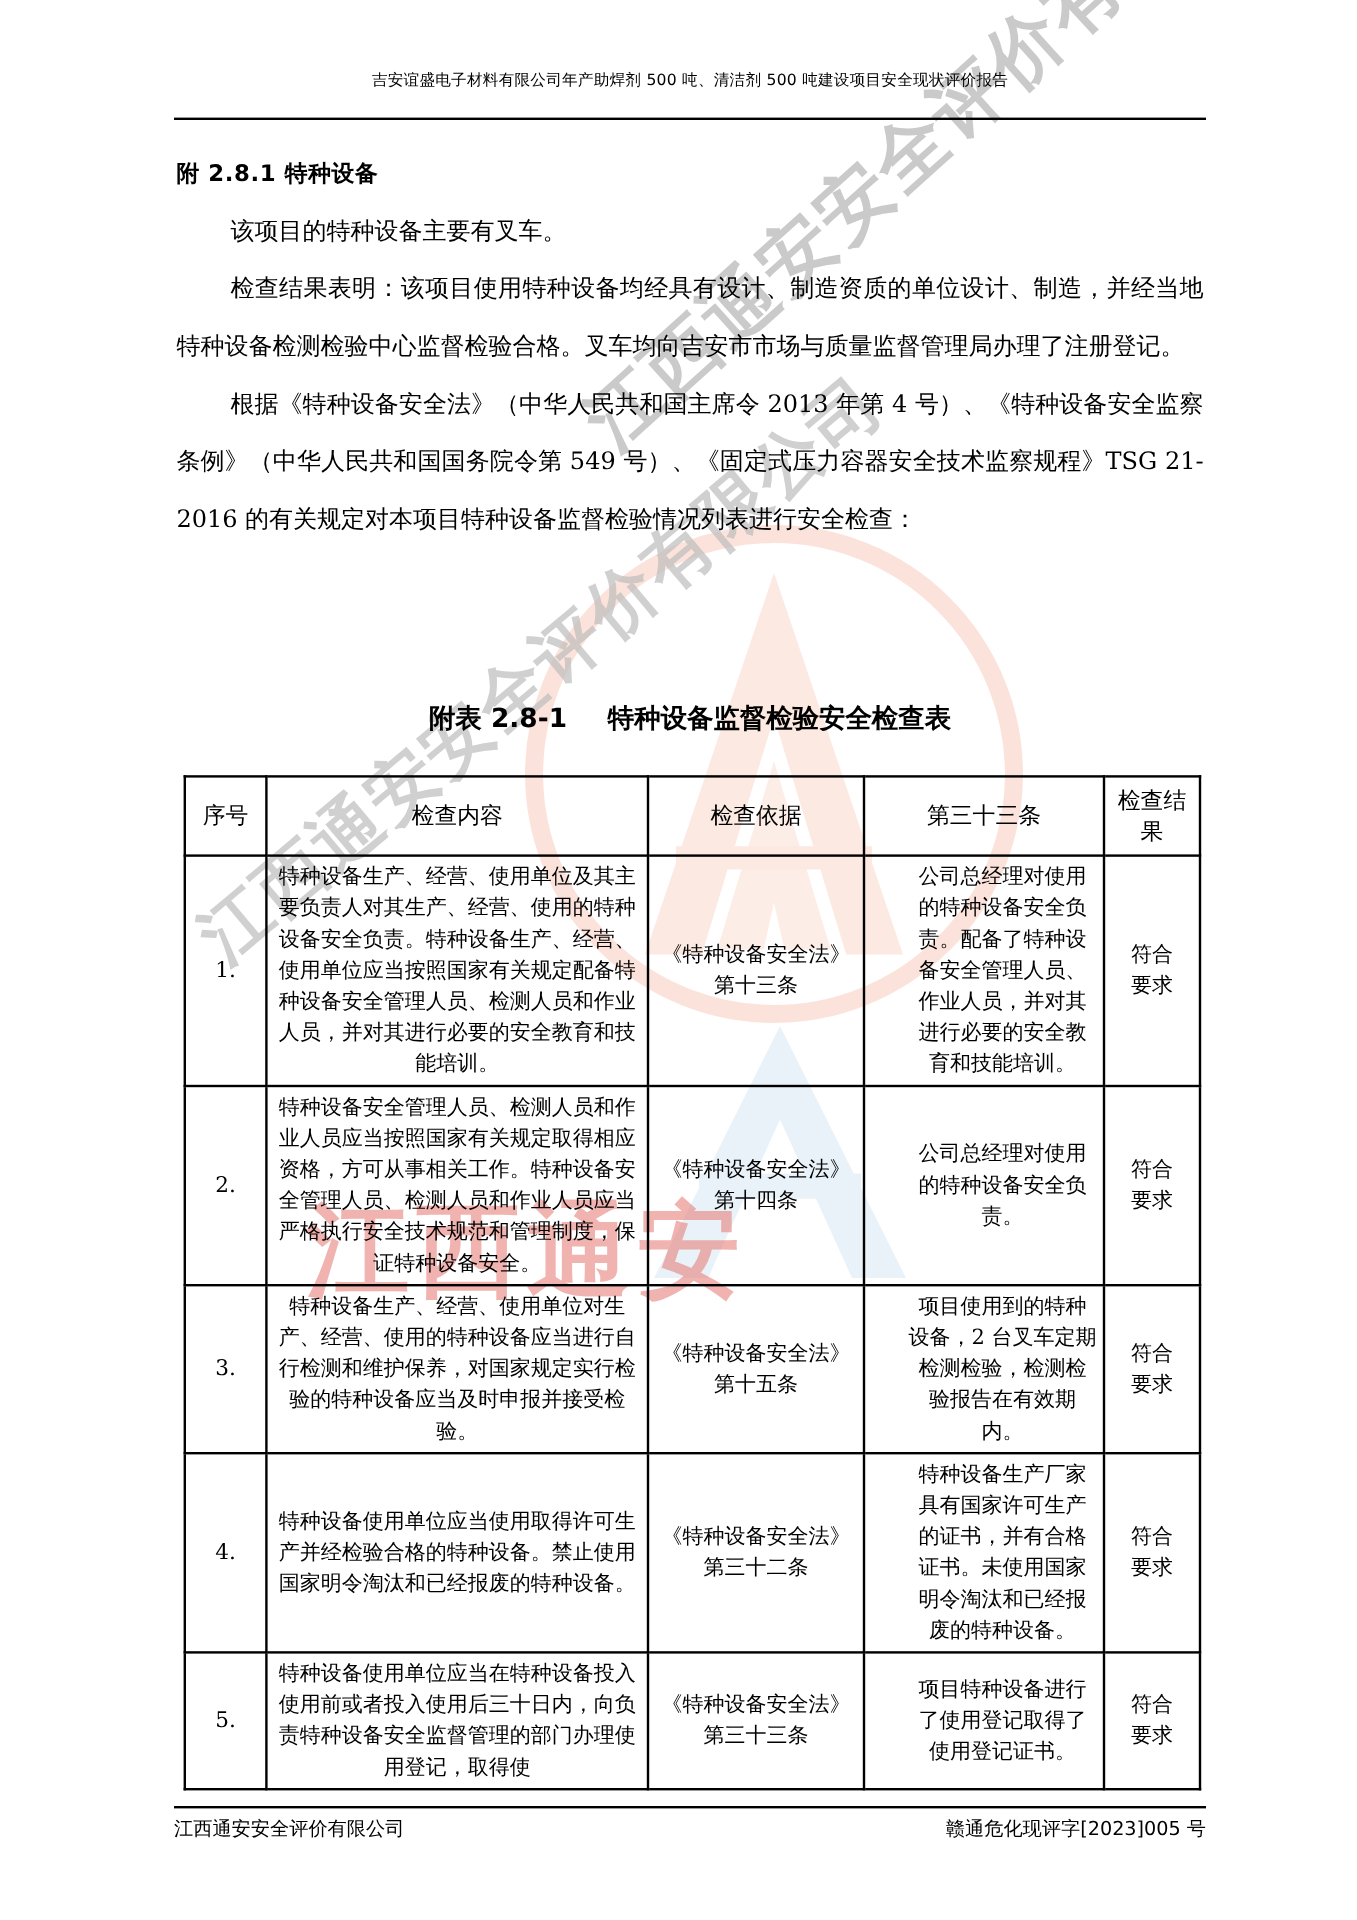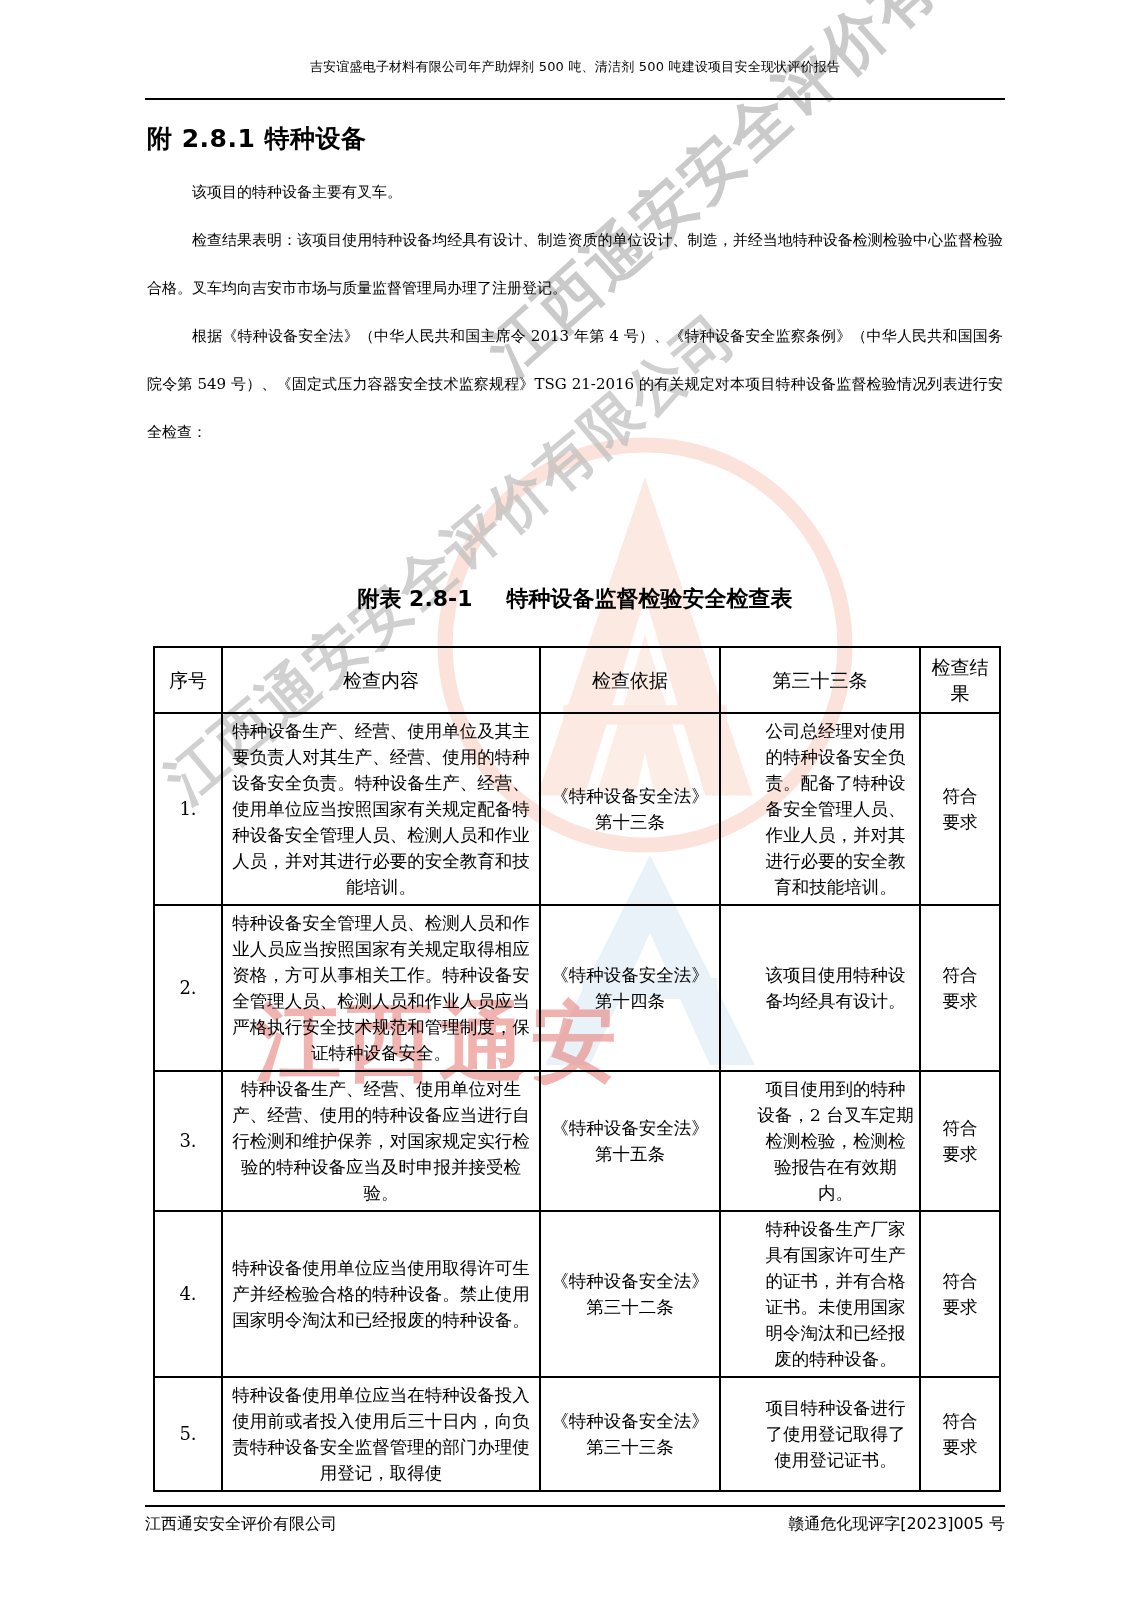--- a/index.html
+++ b/index.html
@@ -113,36 +113,36 @@
     top: 98px;
     width: 860px;
     height: 0;
     border-top: 2.5px solid #000;
   }
 
   
   .section-heading {
     position: absolute;
     left: 147px;
-    top: 122px;
-    font-size: 25px;
+    top: 132px;
+    font-size: 19px;
     font-weight: bold;
     font-family: "DejaVu Sans", "Liberation Sans", sans-serif;
     letter-spacing: 0.5px;
   }
 
   
   .body-block {
     position: absolute;
     left: 147px;
     top: 168px;
     width: 860px;
   }
   .para {
-    font-size: 15px;
+    font-size: 20px;
     line-height: 48px;
     text-align: justify;
     text-indent: 45px;
     margin: 0 4px 0 0;
     font-family: "DejaVu Serif", "Liberation Serif", serif;
     text-justify: inter-ideograph;
   }
   .para.single {
     text-align: left;
   }
@@ -302,21 +302,21 @@
         </tr>
         <tr>
           <td class="c-no">2.</td>
           <td class="c-cont">特种设备安全管理人员、检测人员和作业人员应当按照国家有关规定取得相应资格，方可从事相关工作。特种设备安全管理人员、检测人员和作业人员应当严格执行安全技术规范和管理制度，保证特种设备安全。</td>
           <td class="c-basis">
             <span class="cell-lines">
               <span>《特种设备安全法》</span>
               <span>第十四条</span>
             </span>
           </td>
-          <td class="c-situ">该项目使用特种设备均经具有设计。</td>
+          <td class="c-situ">公司总经理对使用的特种设备安全负责。</td>
           <td class="c-res">
             <span class="cell-lines">
               <span>符合</span>
               <span>要求</span>
             </span>
           </td>
         </tr>
         <tr>
           <td class="c-no">3.</td>
           <td class="c-cont">特种设备生产、经营、使用单位对生产、经营、使用的特种设备应当进行自行检测和维护保养，对国家规定实行检验的特种设备应当及时申报并接受检验。</td>

